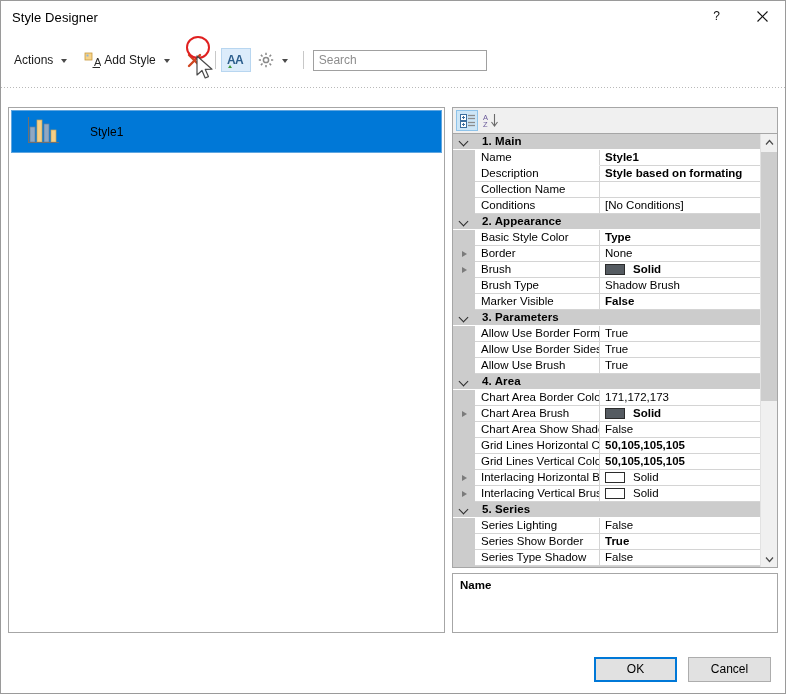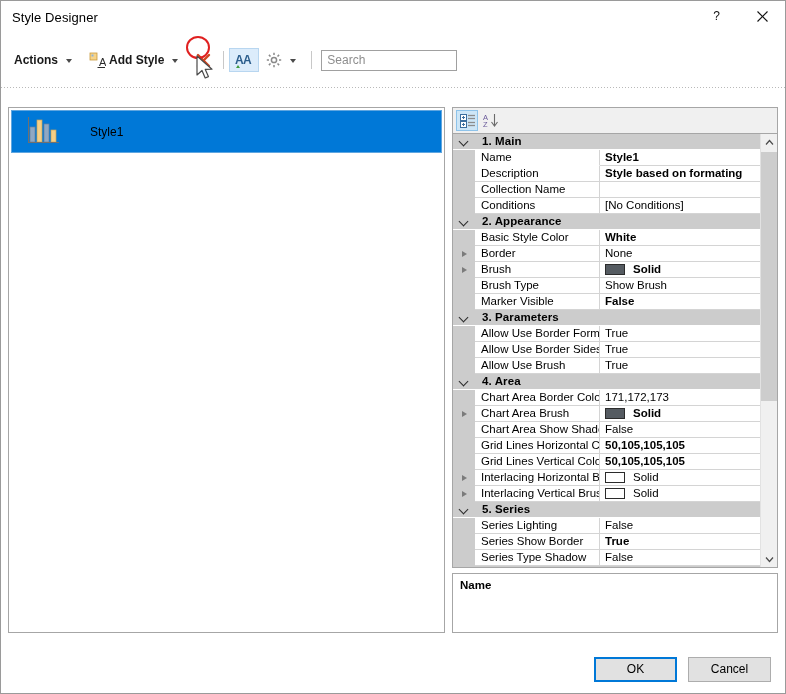--- a/index.html
+++ b/index.html
@@ -76,21 +76,20 @@
     padding: 0 4px;
     border: 1px solid transparent;
     box-sizing: border-box;
     cursor: default;
     white-space: nowrap;
   }
   .tb-label {
     font-size: 12px;
     color: #1a1a1a;
     margin: 0 2px;
-    font-weight: bold;
   }
   .caret {
     width: 0; height: 0;
     border-left: 3.5px solid transparent;
     border-right: 3.5px solid transparent;
     border-top: 4px solid #4a4a4a;
     margin: 2px 5px 0 6px;
   }
   .tb-sep {
     width: 1px;
@@ -105,21 +104,21 @@
     align-items: center;
     justify-content: center;
     position: relative;
   }
   .tb-item.highlighted {
     background: #dcecfb;
     border: 1px solid #b8d6f0;
   }
   .search-box {
     margin-left: 4px;
-    width: 136px;
+    width: 174px;
     height: 21px;
     border: 1px solid #a0a0a0;
     box-sizing: border-box;
     background: #fff;
     font-family: "Liberation Sans", sans-serif;
     font-size: 12px;
     color: #000;
     padding: 0 5px;
     outline: none;
   }
@@ -570,21 +569,21 @@
             </div>
             <div class="pg-row cat">
               <div class="gutter">
                 <span class="collapser"></span>
               </div>
               <div class="cat-name">2. Appearance</div>
             </div>
             <div class="pg-row">
               <div class="gutter"></div>
               <div class="pg-name">Basic Style Color</div>
-              <div class="pg-val bold">White</div>
+              <div class="pg-val bold">Type</div>
             </div>
             <div class="pg-row">
               <div class="gutter">
                 <span class="expander"></span>
               </div>
               <div class="pg-name">Border</div>
               <div class="pg-val">None</div>
             </div>
             <div class="pg-row">
               <div class="gutter">
@@ -592,21 +591,21 @@
               </div>
               <div class="pg-name">Brush</div>
               <div class="pg-val bold">
                 <span class="swatch" style="background: rgb(85, 91, 97);"></span>
                 <span>Solid</span>
               </div>
             </div>
             <div class="pg-row">
               <div class="gutter"></div>
               <div class="pg-name">Brush Type</div>
-              <div class="pg-val">Show Brush</div>
+              <div class="pg-val">Shadow Brush</div>
             </div>
             <div class="pg-row">
               <div class="gutter"></div>
               <div class="pg-name">Marker Visible</div>
               <div class="pg-val bold">False</div>
             </div>
             <div class="pg-row cat">
               <div class="gutter">
                 <span class="collapser"></span>
               </div>

